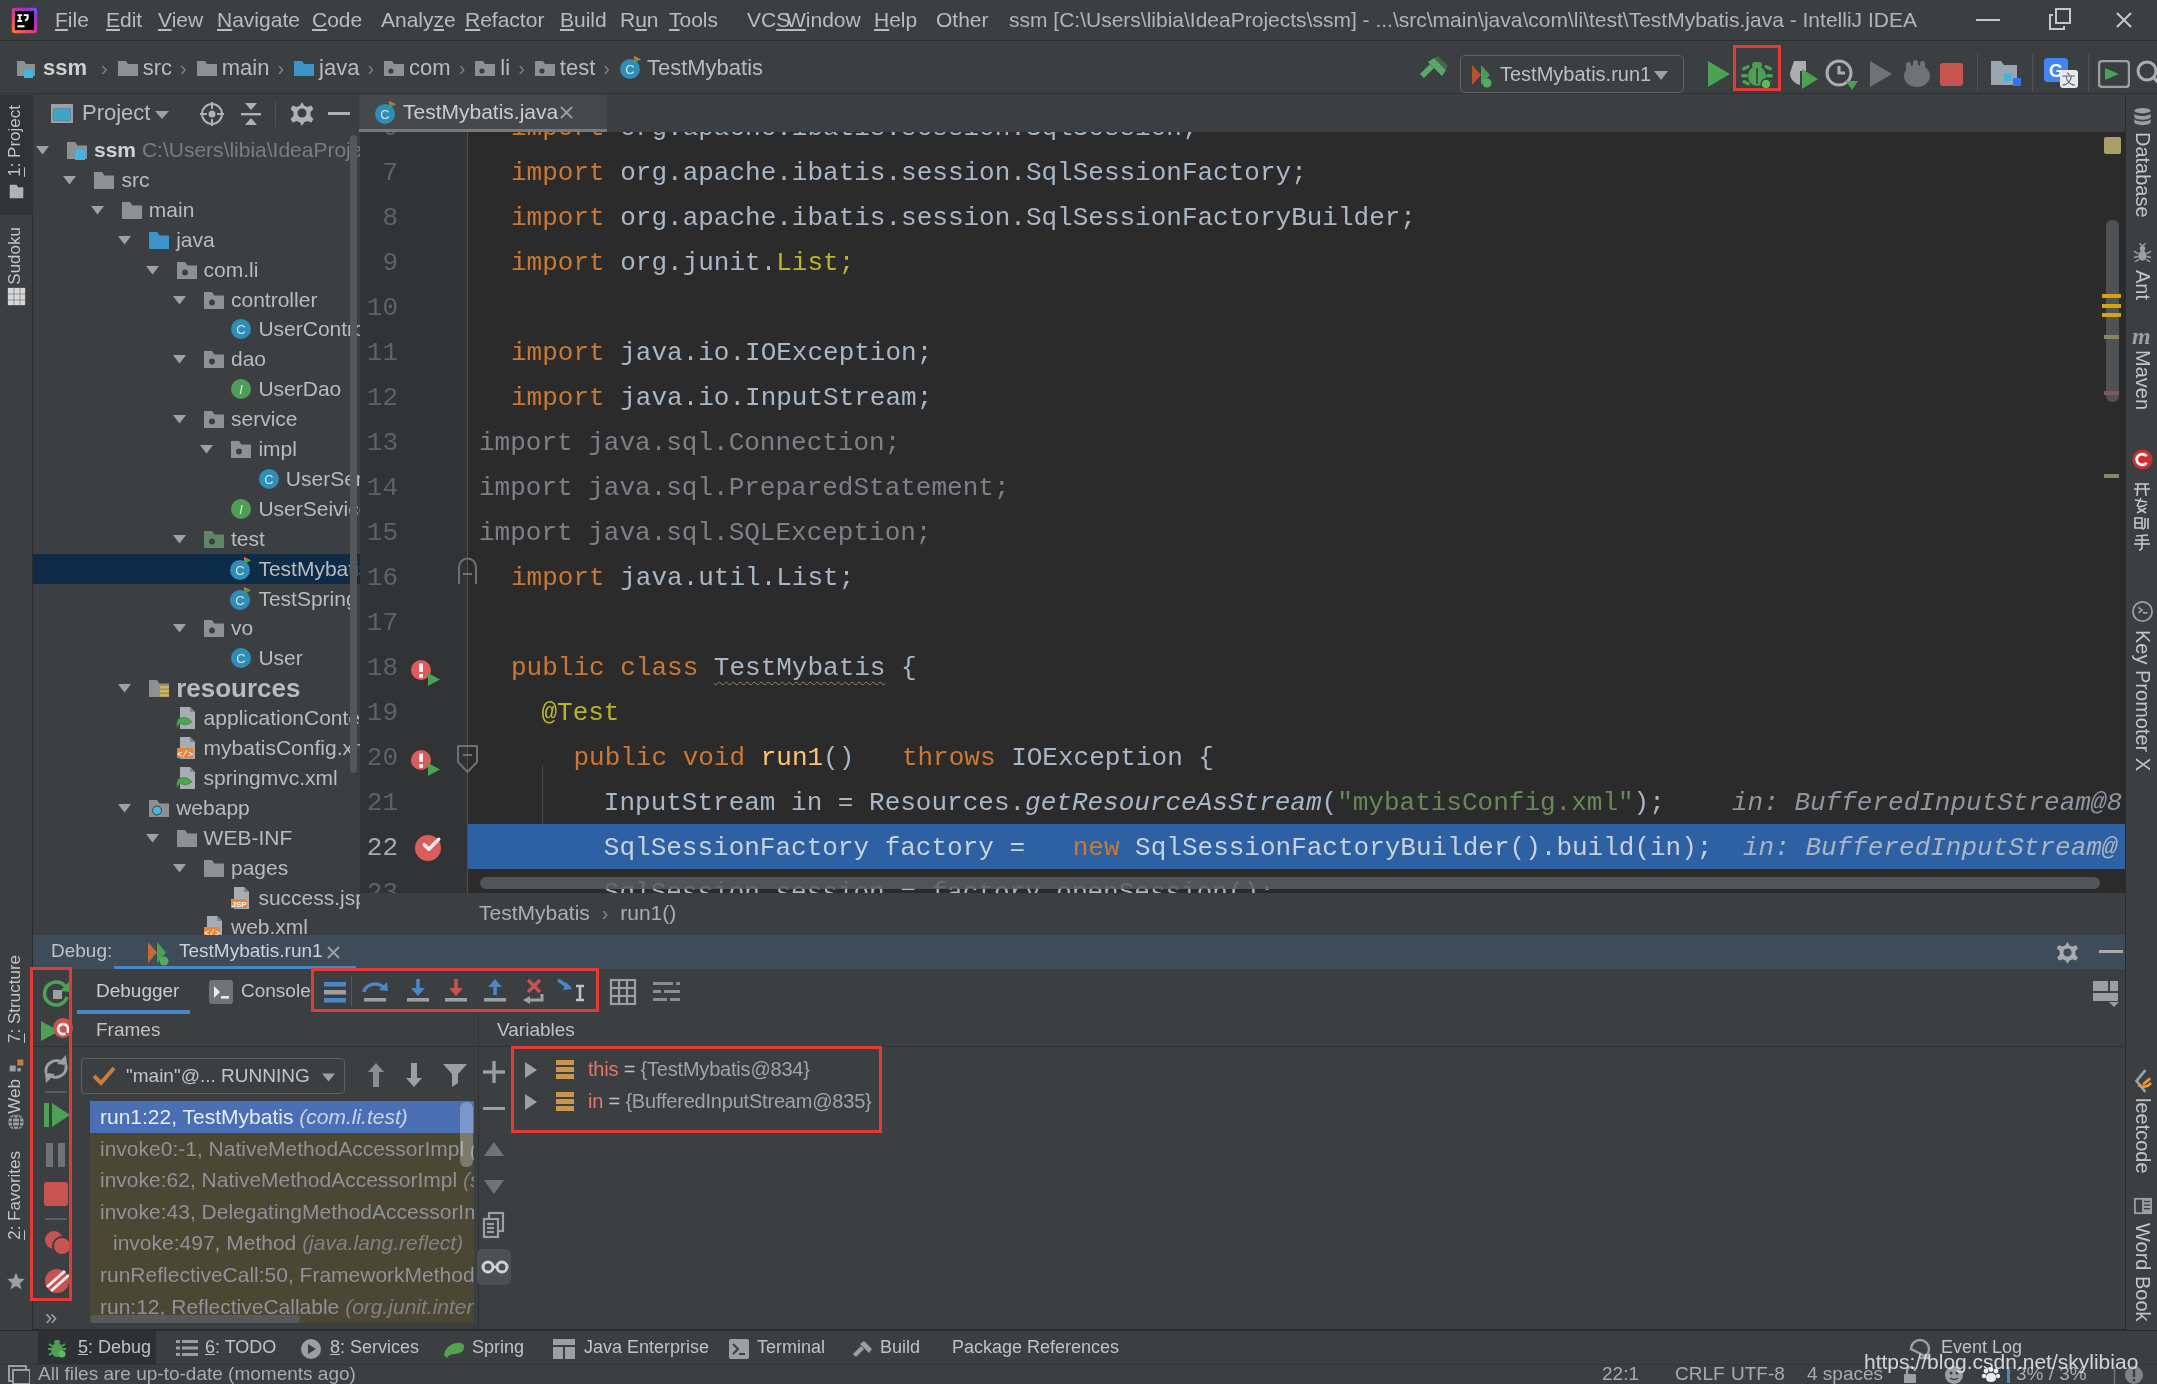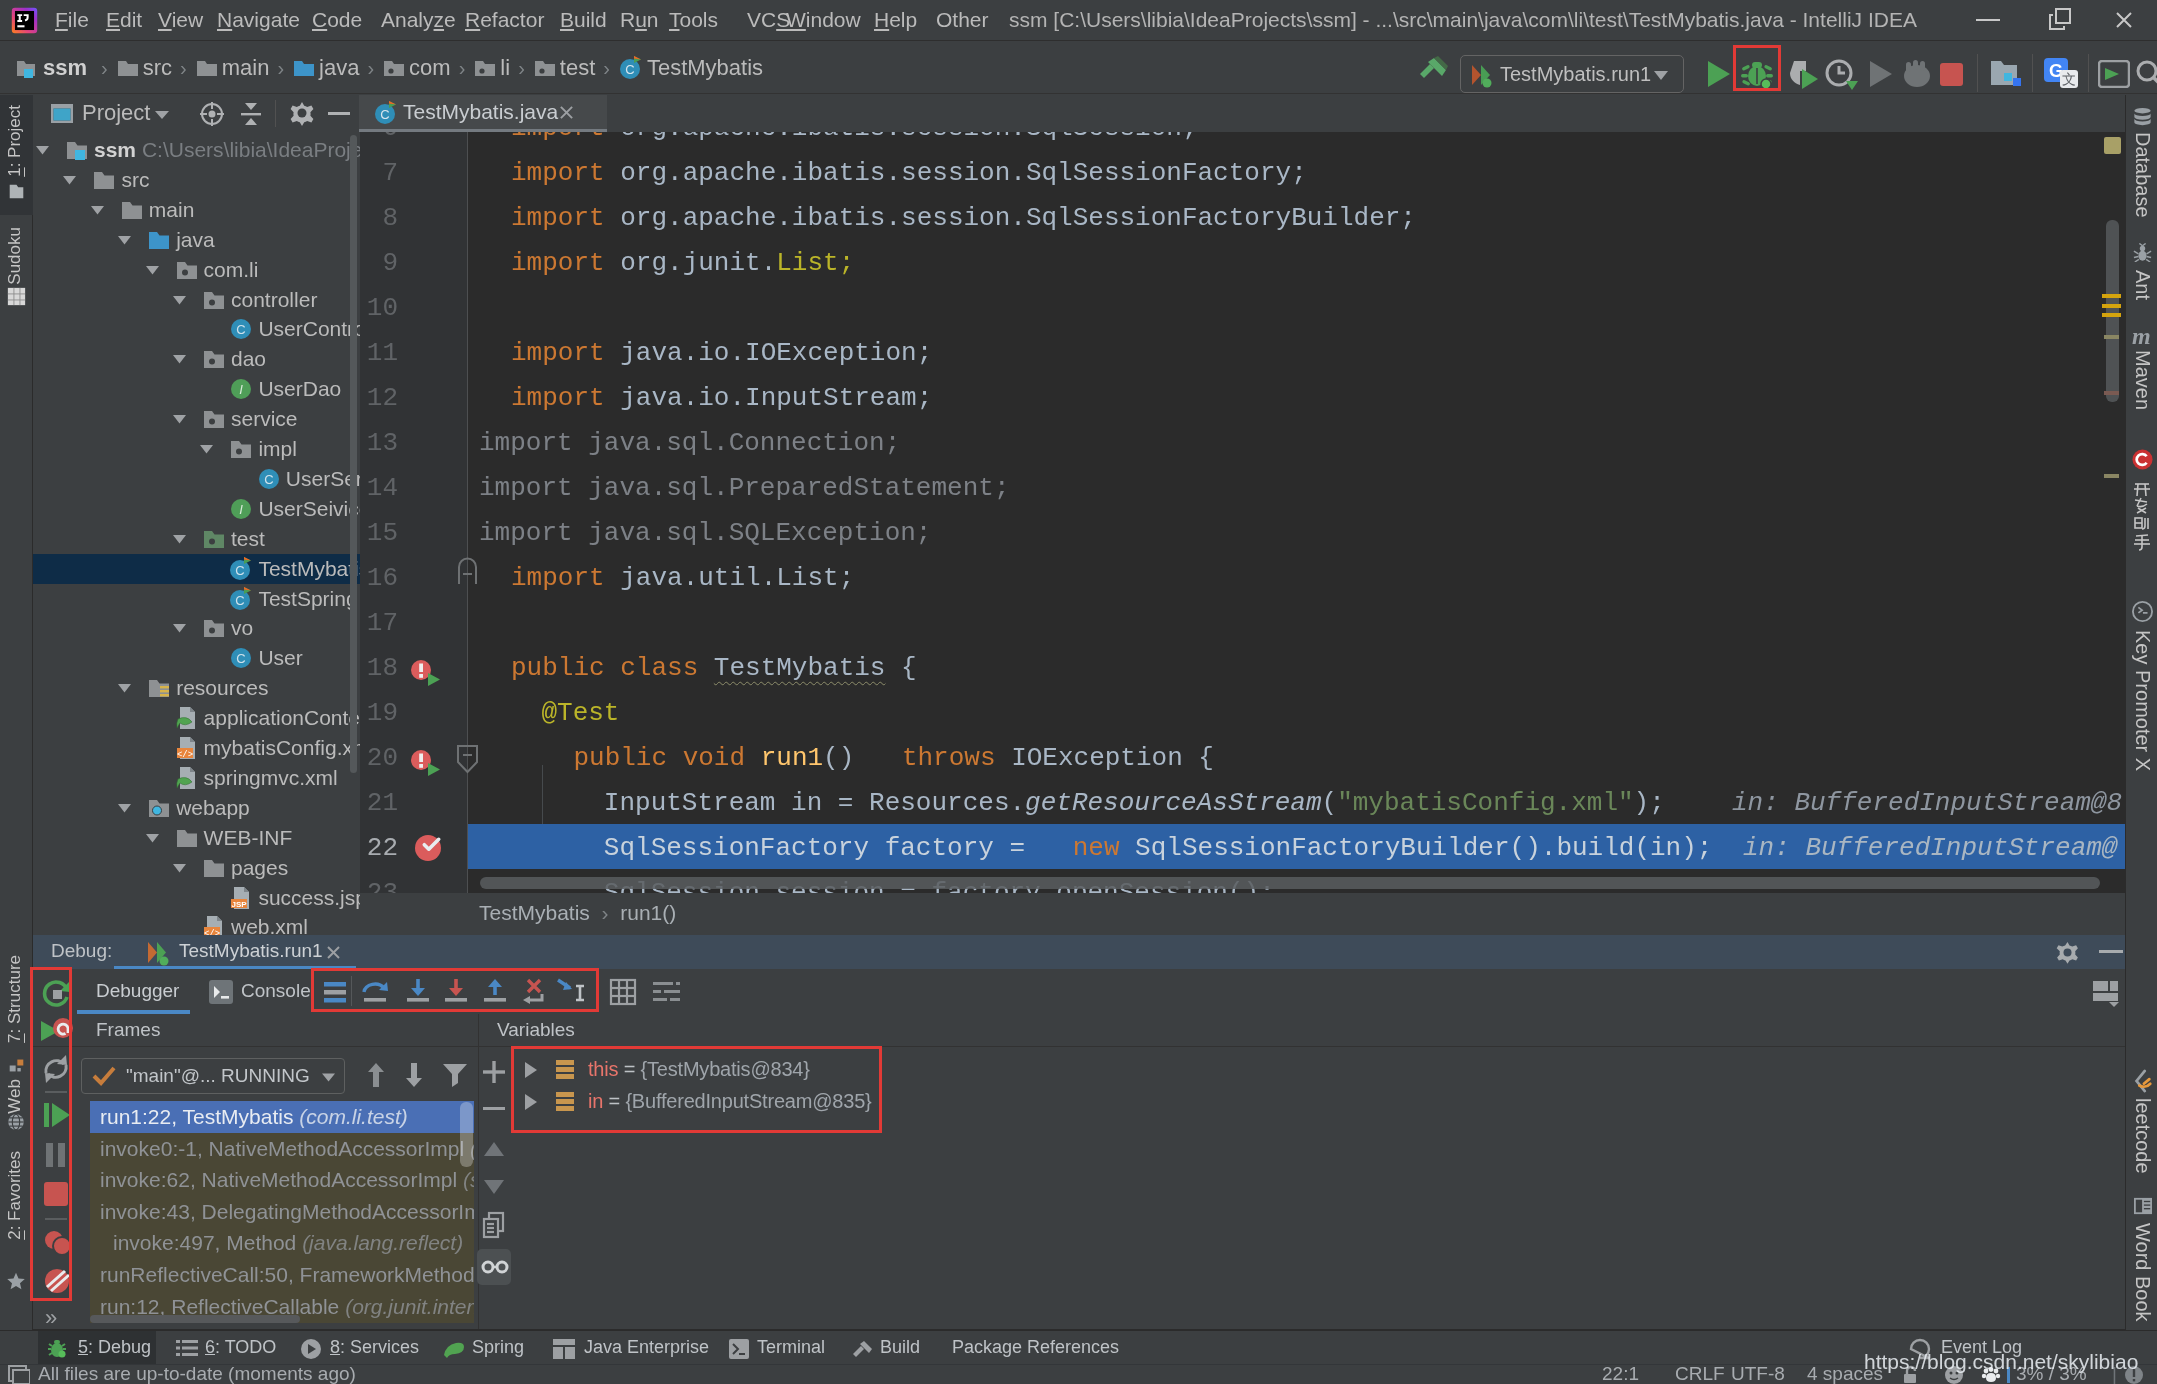--- a/index.html
+++ b/index.html
@@ -408,21 +408,21 @@
         <path d="M1 2 h13 l-6.5 8.5z" fill="#9FA2A5"></path>
       </svg>
       <svg class="abs" style="left:114.19999999999999px;top:544.1999999999999px" width="24" height="24" viewBox="0 0 24 24">
         <path d="M2 4 h8 l2.5 3.5 H22 V21 H2z" fill="#8E9193"></path>
         <g fill="#D8B44A">
           <rect x="13" y="10" width="9" height="2.4"></rect>
           <rect x="13" y="14" width="9" height="2.4"></rect>
           <rect x="13" y="18" width="9" height="2.4"></rect>
         </g>
       </svg>
-      <div class="abs" style="left:143.2px;top:541.1999999999999px;height:30px;line-height:30px;font-size:21px;color:#BBBBBB;white-space:nowrap;">resources</div>
+      <div class="abs" style="left:143.2px;top:541.1999999999999px;height:30px;line-height:30px;font-size:26px;color:#BBBBBB;white-space:nowrap;font-weight:bold;">resources</div>
       <svg class="abs" style="left:141.6px;top:574.1px" width="24" height="24" viewBox="0 0 24 24">
         <path d="M5 1 h10 l5 5 v17 H5z" fill="#A6AEB3"></path>
         <path d="M15 1 l5 5 h-5z" fill="#7E858A"></path>
         <path d="M3 13 q9 -4 14 3 q-7 5 -12 1 q-2 3 -3 5 q-1 -5 1 -9z" fill="#51A351" stroke="#2E6B2E" stroke-width="0.5"></path>
       </svg>
       <div class="abs" style="left:170.6px;top:571.1px;height:30px;line-height:30px;font-size:21px;color:#BBBBBB;white-space:nowrap;">applicationContex</div>
       <svg class="abs" style="left:141.6px;top:604px" width="24" height="24" viewBox="0 0 24 24">
         <path d="M5 1 h10 l5 5 v17 H5z" fill="#A6AEB3"></path>
         <path d="M15 1 l5 5 h-5z" fill="#7E858A"></path>
         <rect x="2" y="12" width="16" height="10" fill="#E8853C"></rect>

